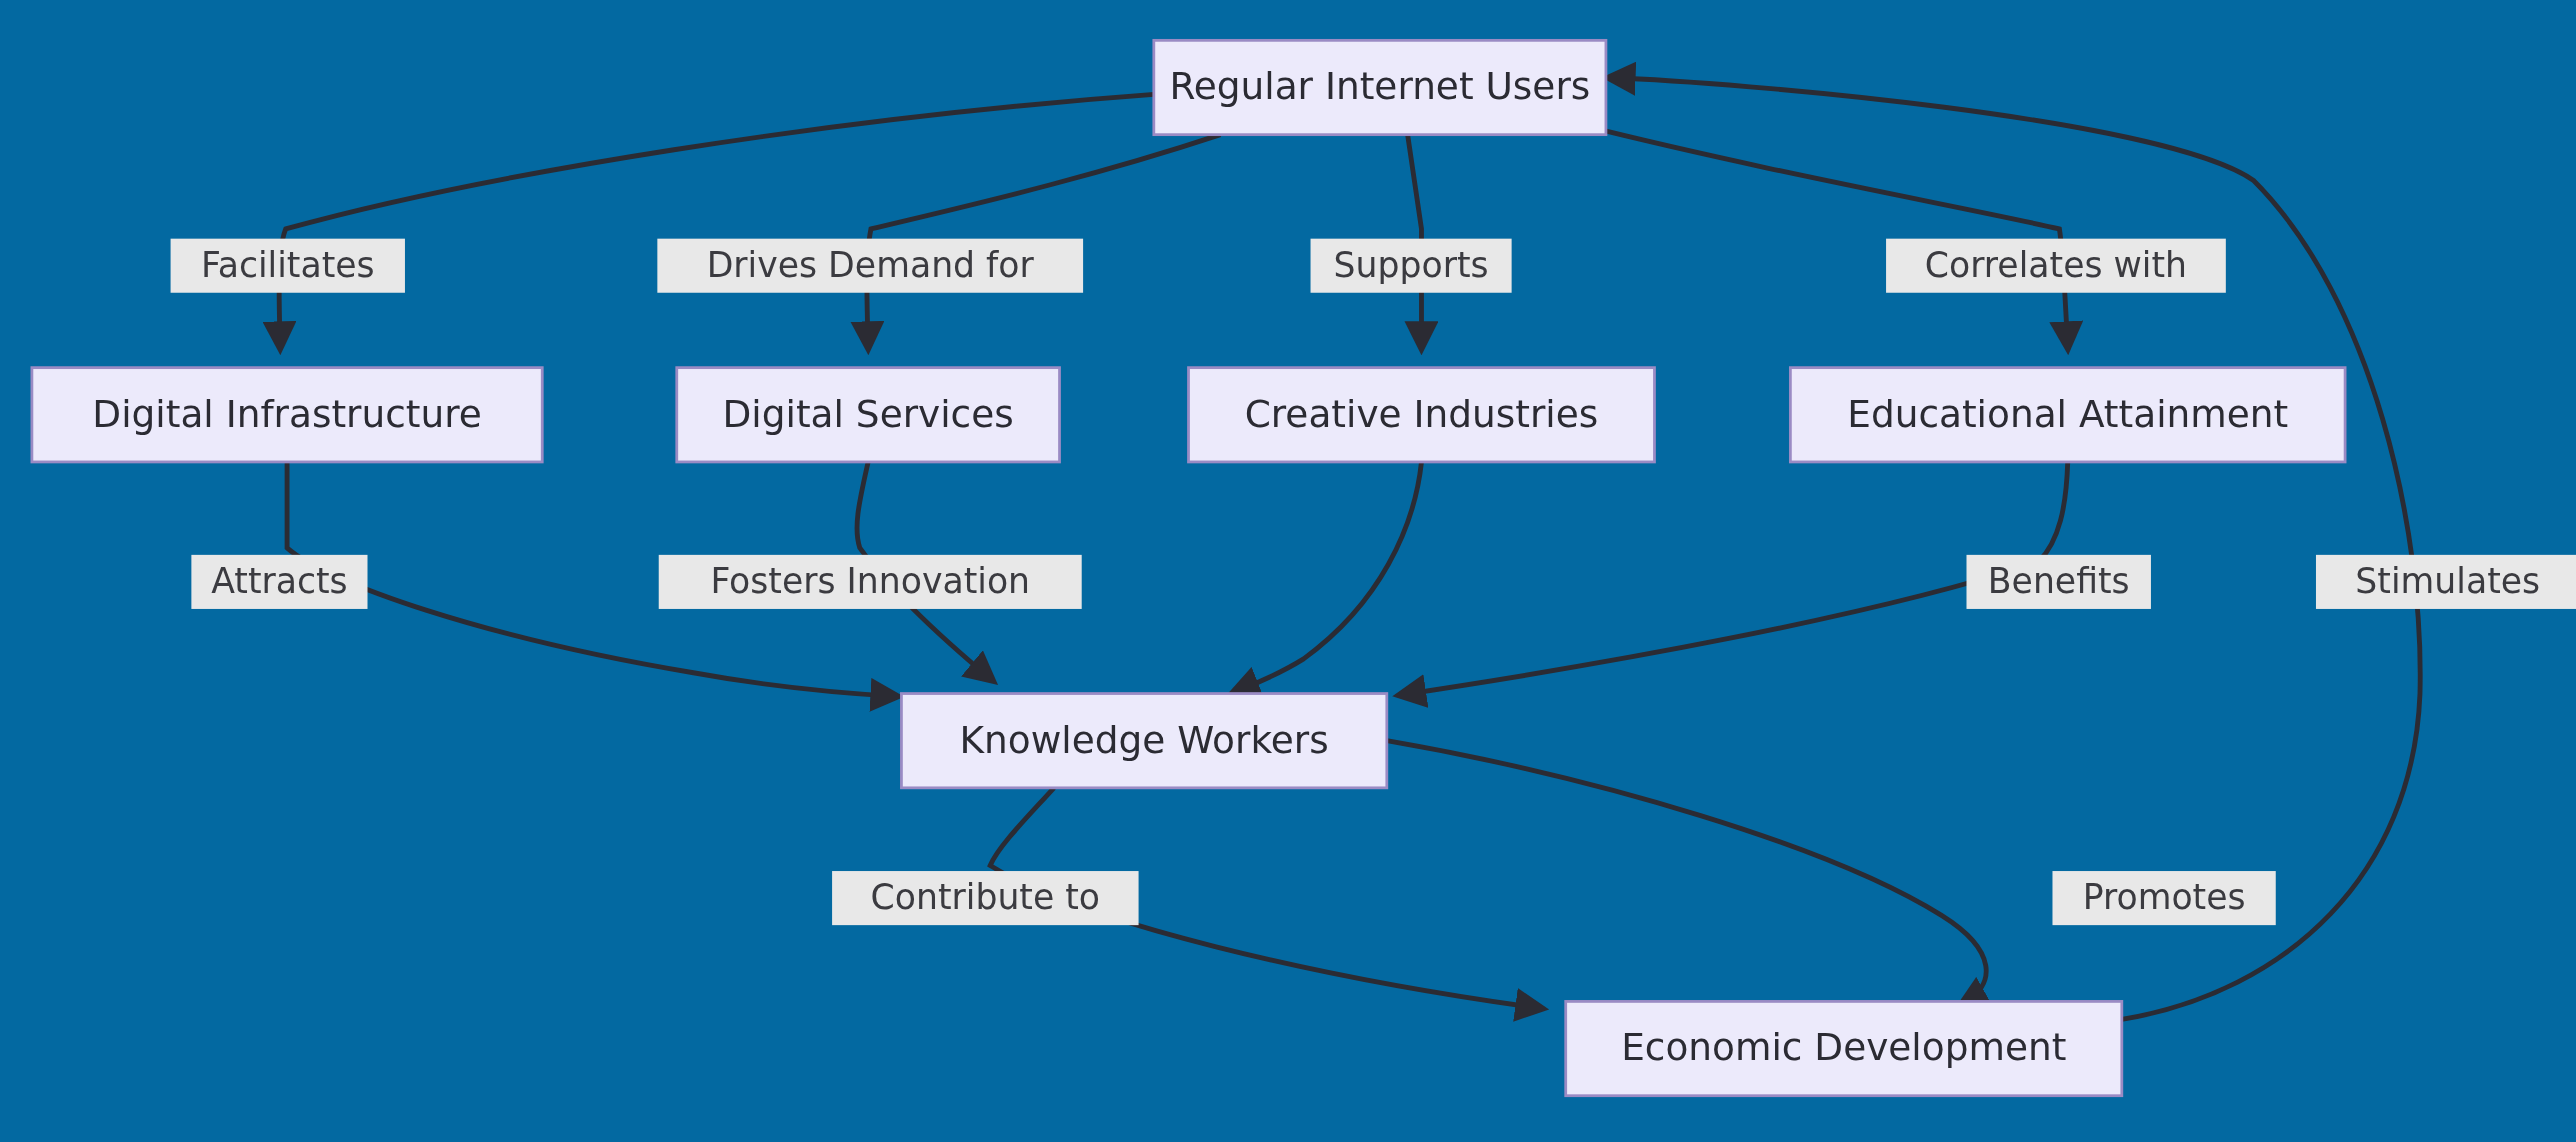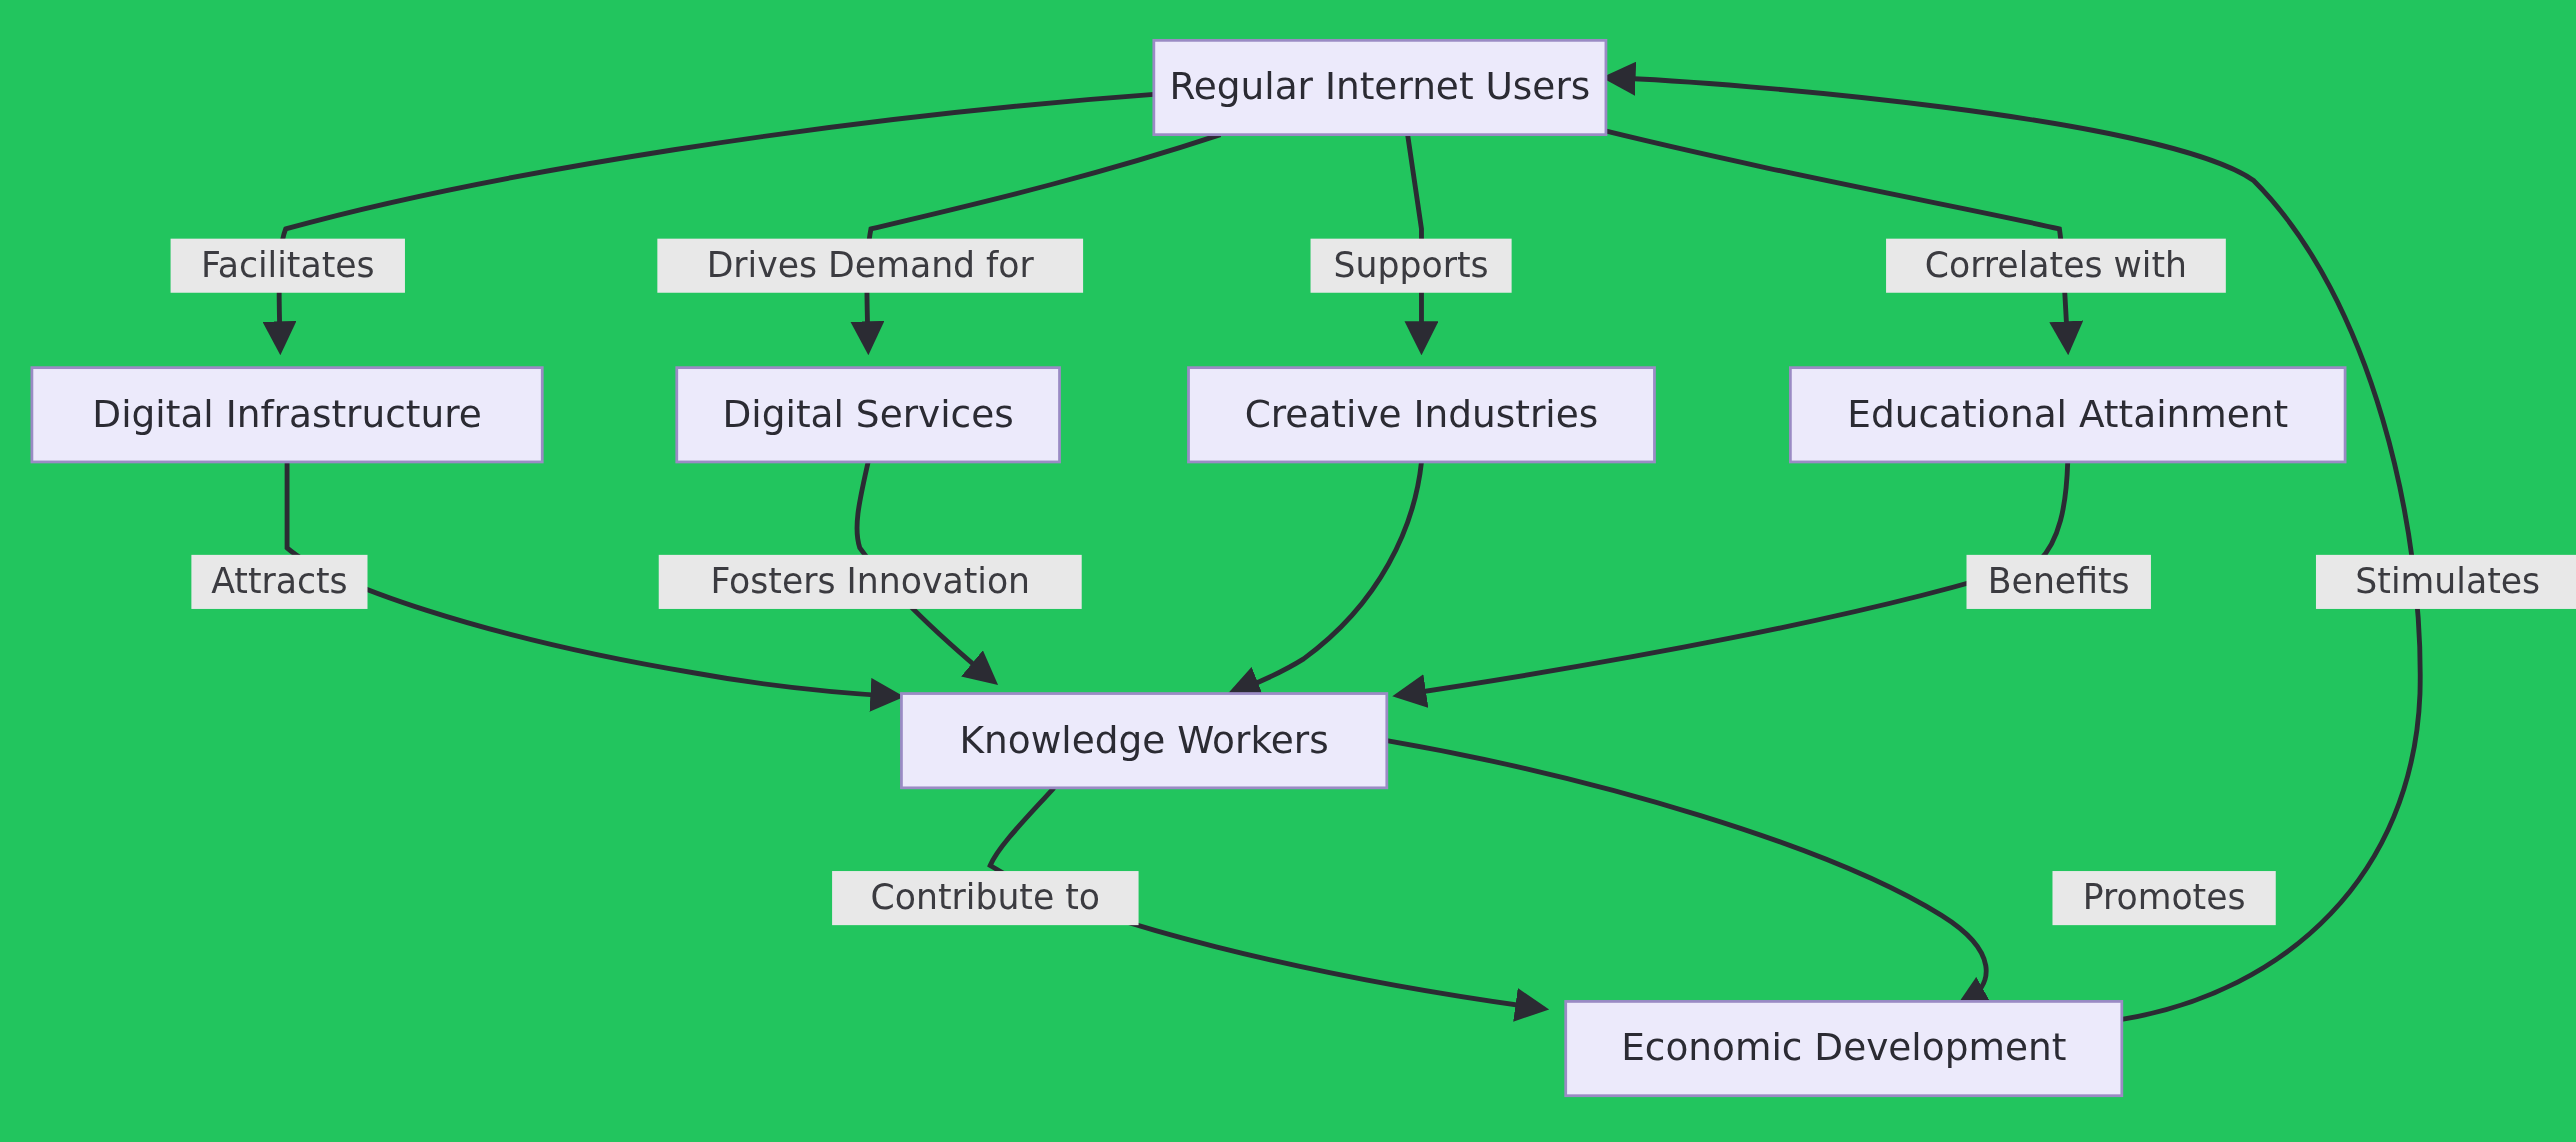--- a/index.html
+++ b/index.html
@@ -4,21 +4,21 @@
 <style>
   html, body {
     margin: 0;
     padding: 0;
     background: #ffffff;
   }
   #diagram-root {
     position: relative;
     width: 2576px;
     height: 1143px;
-    background: #22c55e;
+    background: #0369a1;
     font-family: "DejaVu Sans", sans-serif;
     overflow: hidden;
   }
   svg#flow {
     position: absolute;
     left: 0;
     top: 0;
     width: 2576px;
     height: 1143px;
   }

